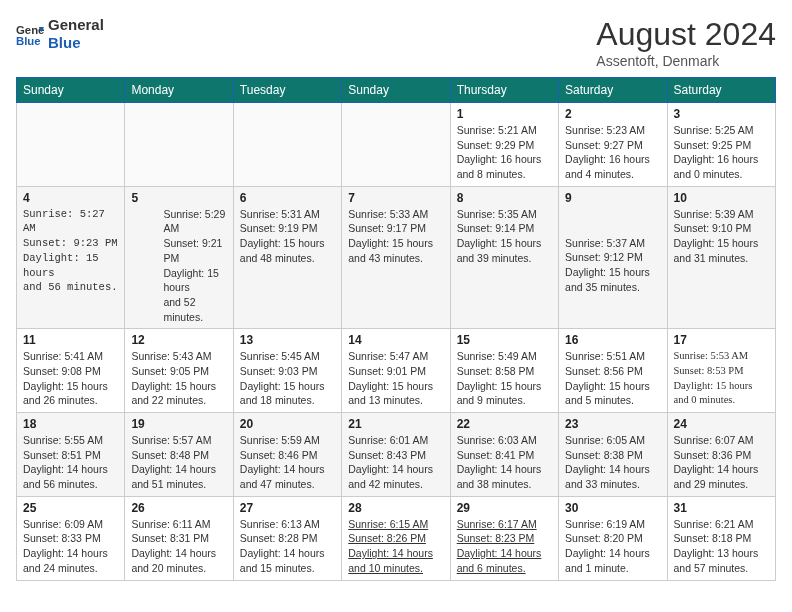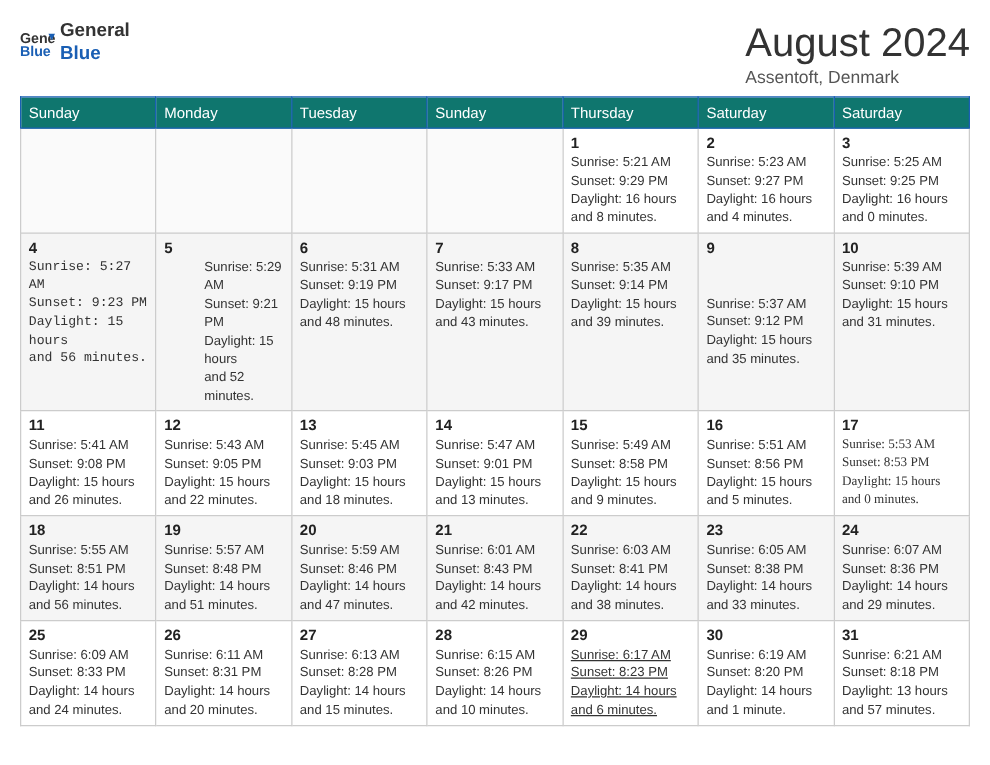--- a/index.html
+++ b/index.html
@@ -308,21 +308,21 @@
         </td>
         <td>
           <span class="day-number">27</span>
           <div class="day-info" style="white-space: pre-line;">Sunrise: 6:13 AM
 Sunset: 8:28 PM
 Daylight: 14 hours
 and 15 minutes.</div>
         </td>
         <td>
           <span class="day-number">28</span>
-          <div class="day-info" style="white-space: pre-line;">Sunrise: 6:15 AM
+          <div class="day-info" style="white-space: pre-line; text-decoration: underline;">Sunrise: 6:15 AM
 Sunset: 8:26 PM
 Daylight: 14 hours
 and 10 minutes.</div>
         </td>
         <td>
           <span class="day-number">29</span>
           <div class="day-info" style="white-space: pre-line; text-decoration: underline;">Sunrise: 6:17 AM
 Sunset: 8:23 PM
 Daylight: 14 hours
 and 6 minutes.</div>

